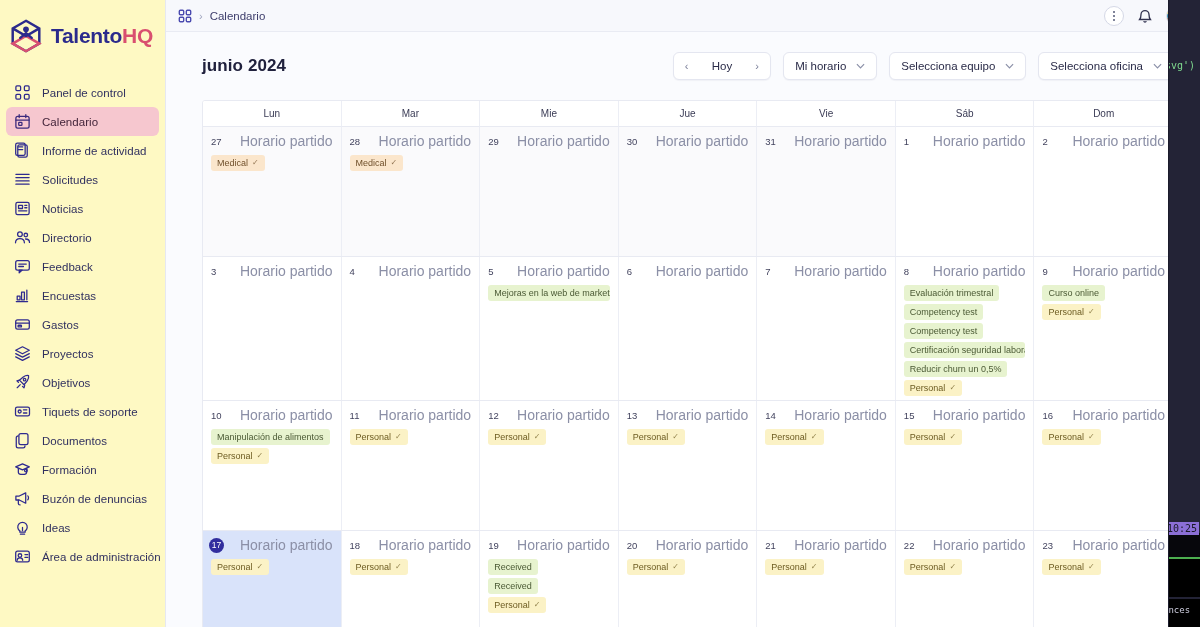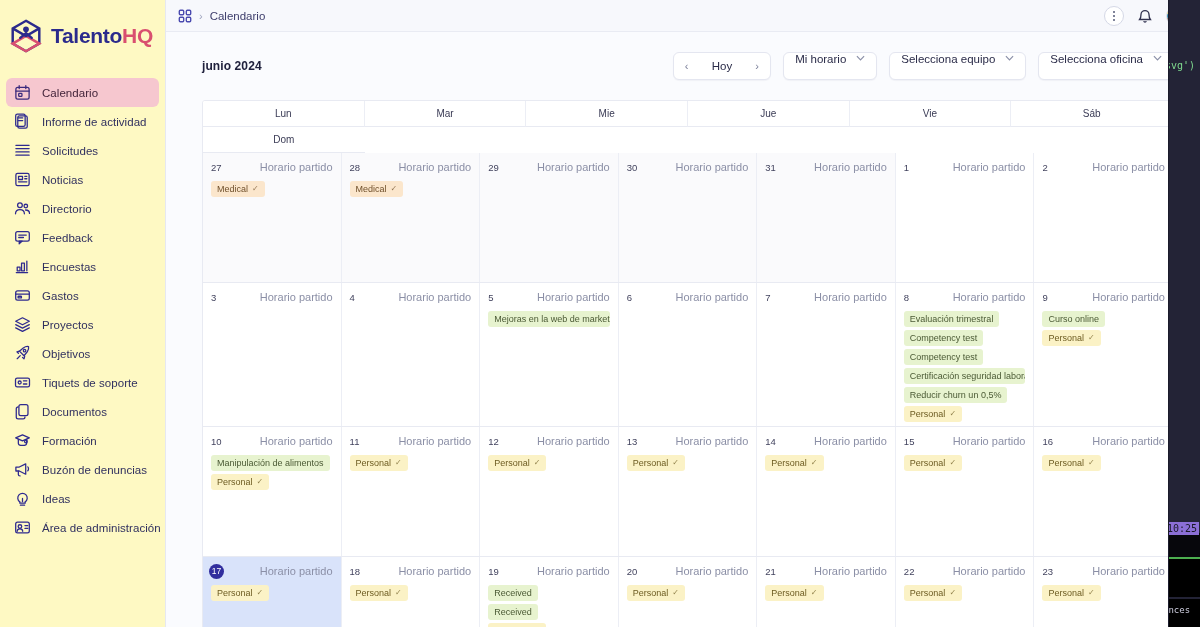--- a/index.html
+++ b/index.html
@@ -72,44 +72,44 @@
     content: ""; position: absolute; left: 10px; top: 6px;
     width: 9px; height: 12px; border-radius: 4px 4px 2px 2px;
     background: #caa282;
   }
 
   
   .cal-toolbar {
     height: 68px; display: flex; align-items: center;
     padding: 0 26px 0 36px;
   }
-  .month-title { font-size: 12px; color: #20213d; letter-spacing: 0.1px; }
+  .month-title { font-size: 17px; color: #20213d; letter-spacing: 0.1px; }
   .toolbar-ctrls { margin-left: auto; display: flex; align-items: center; gap: 12px; }
   .today-group {
     display: flex; align-items: center; height: 28px;
     background: #fff; border: 1px solid #e4e6f0; border-radius: 6px;
     box-shadow: 0 1px 1px rgba(30,30,70,.04);
   }
   .today-group .arw {
     width: 26px; height: 26px; display: flex; align-items: center; justify-content: center;
     font-size: 11px; color: #7a7f99; cursor: pointer;
   }
   .today-group .tlabel { font-size: 11.5px; color: #2a2b48; padding: 0 12px; cursor: pointer; }
   .sel {
-    height: 28px; display: flex; align-items: flex-start; gap: 10px;
+    height: 28px; display: flex; align-items: center; gap: 10px;
     background: #fff; border: 1px solid #e4e6f0; border-radius: 6px;
     padding: 0 11px; cursor: pointer;
     box-shadow: 0 1px 1px rgba(30,30,70,.04);
   }
   .sel .slab { font-size: 11.5px; color: #2a2b48; white-space: nowrap; }
   .sel .chev { font-size: 9px; color: #8b90a8; }
 
   
   .cal-wrap { margin: 0 26px 0 36px; border: 1px solid #e8eaf2; border-radius: 3px; background: #fff; overflow: hidden; }
-  .cal-head { display: grid; grid-template-columns: repeat(6, 1fr); background: #fff; }
+  .cal-head { display: grid; grid-template-columns: repeat(7, 1fr); background: #fff; }
   .cal-head .hd {
     height: 26px; display: flex; align-items: center; justify-content: center;
     font-size: 10px; color: #3a3b55; border-right: 1px solid #eceef5;
     border-bottom: 1px solid #e8eaf2;
   }
   .cal-head .hd:last-child { border-right: none; }
   .week { display: grid; grid-template-columns: repeat(7, 1fr); border-bottom: 1px solid #e8eaf2; }
   .week:last-child { border-bottom: none; }
   .cell {
     min-height: 129px; border-right: 1px solid #eceef5;
@@ -119,21 +119,21 @@
   .cell.other { background: #fafafc; }
   .cell.selected { background: #d9e3fa; }
   .cell-top { display: flex; align-items: center; height: 14px; }
   .daynum { font-size: 9.5px; color: #42435e; }
   .daynum.badge-today {
     width: 15px; height: 15px; border-radius: 50%;
     background: #312e9e; color: #fff;
     display: flex; align-items: center; justify-content: center;
     font-size: 8.5px; margin-left: -2px; margin-top: 0;
   }
-  .shift { margin-left: auto; font-size: 11px; color: #8b8fa6; white-space: nowrap; }
+  .shift { margin-left: auto; font-size: 14px; color: #8b8fa6; white-space: nowrap; }
   .events { margin-top: 7px; display: flex; flex-direction: column; gap: 3px; }
   .ev {
     font-size: 9px; border-radius: 3px; padding: 2px 6px;
     white-space: nowrap; overflow: hidden; max-width: 100%;
     display: inline-flex; align-items: center; gap: 4px; align-self: flex-start;
     line-height: 12px;
   }
   .ev.green  { background: #e7f3cf; color: #4b5a35; }
   .ev.yellow { background: #fbf2c6; color: #6d5c22; }
   .ev.orange { background: #fbe6cc; color: #70502b; }
@@ -169,20 +169,29 @@
           <path d="M6 12 L20 20 L34 12" stroke="#2b2a8c" stroke-width="2.6" fill="none"></path>
           <circle cx="20" cy="13" r="3" fill="#2b2a8c"></circle>
           <path d="M14 22 L20 17 L26 22" stroke="#2b2a8c" stroke-width="2.6" fill="none" stroke-linecap="round"></path>
         </svg>
       </span>
       <span class="logo-text">
         <span class="t1">Talento</span><span class="t2">HQ</span>
       </span>
     </div>
     <nav class="nav">
+        <div class="nav-item">
+          <span class="ic"><svg viewBox="0 0 18 18" width="17" height="17" fill="none" stroke="currentColor" stroke-width="1.35" stroke-linecap="round" stroke-linejoin="round">
+              <rect x="2" y="2" width="5" height="5" rx="1.1"></rect>
+              <rect x="11" y="2" width="5" height="5" rx="1.1"></rect>
+              <rect x="2" y="11" width="5" height="5" rx="1.1"></rect>
+              <rect x="11" y="11" width="5" height="5" rx="1.1"></rect>
+            </svg></span>
+          <span class="lbl">Panel de control</span>
+        </div>
         <div class="nav-item active">
           <span class="ic"><svg viewBox="0 0 18 18" width="17" height="17" fill="none" stroke="currentColor" stroke-width="1.35" stroke-linecap="round" stroke-linejoin="round">
               <rect x="2" y="3.5" width="14" height="12.5" rx="2"></rect>
               <path d="M2 7.5h14M5.5 1.8v3M12.5 1.8v3"></path>
               <rect x="5" y="10" width="3.4" height="3" rx=".6"></rect>
             </svg></span>
           <span class="lbl">Calendario</span>
         </div>
         <div class="nav-item">
           <span class="ic"><svg viewBox="0 0 18 18" width="17" height="17" fill="none" stroke="currentColor" stroke-width="1.35" stroke-linecap="round" stroke-linejoin="round">

